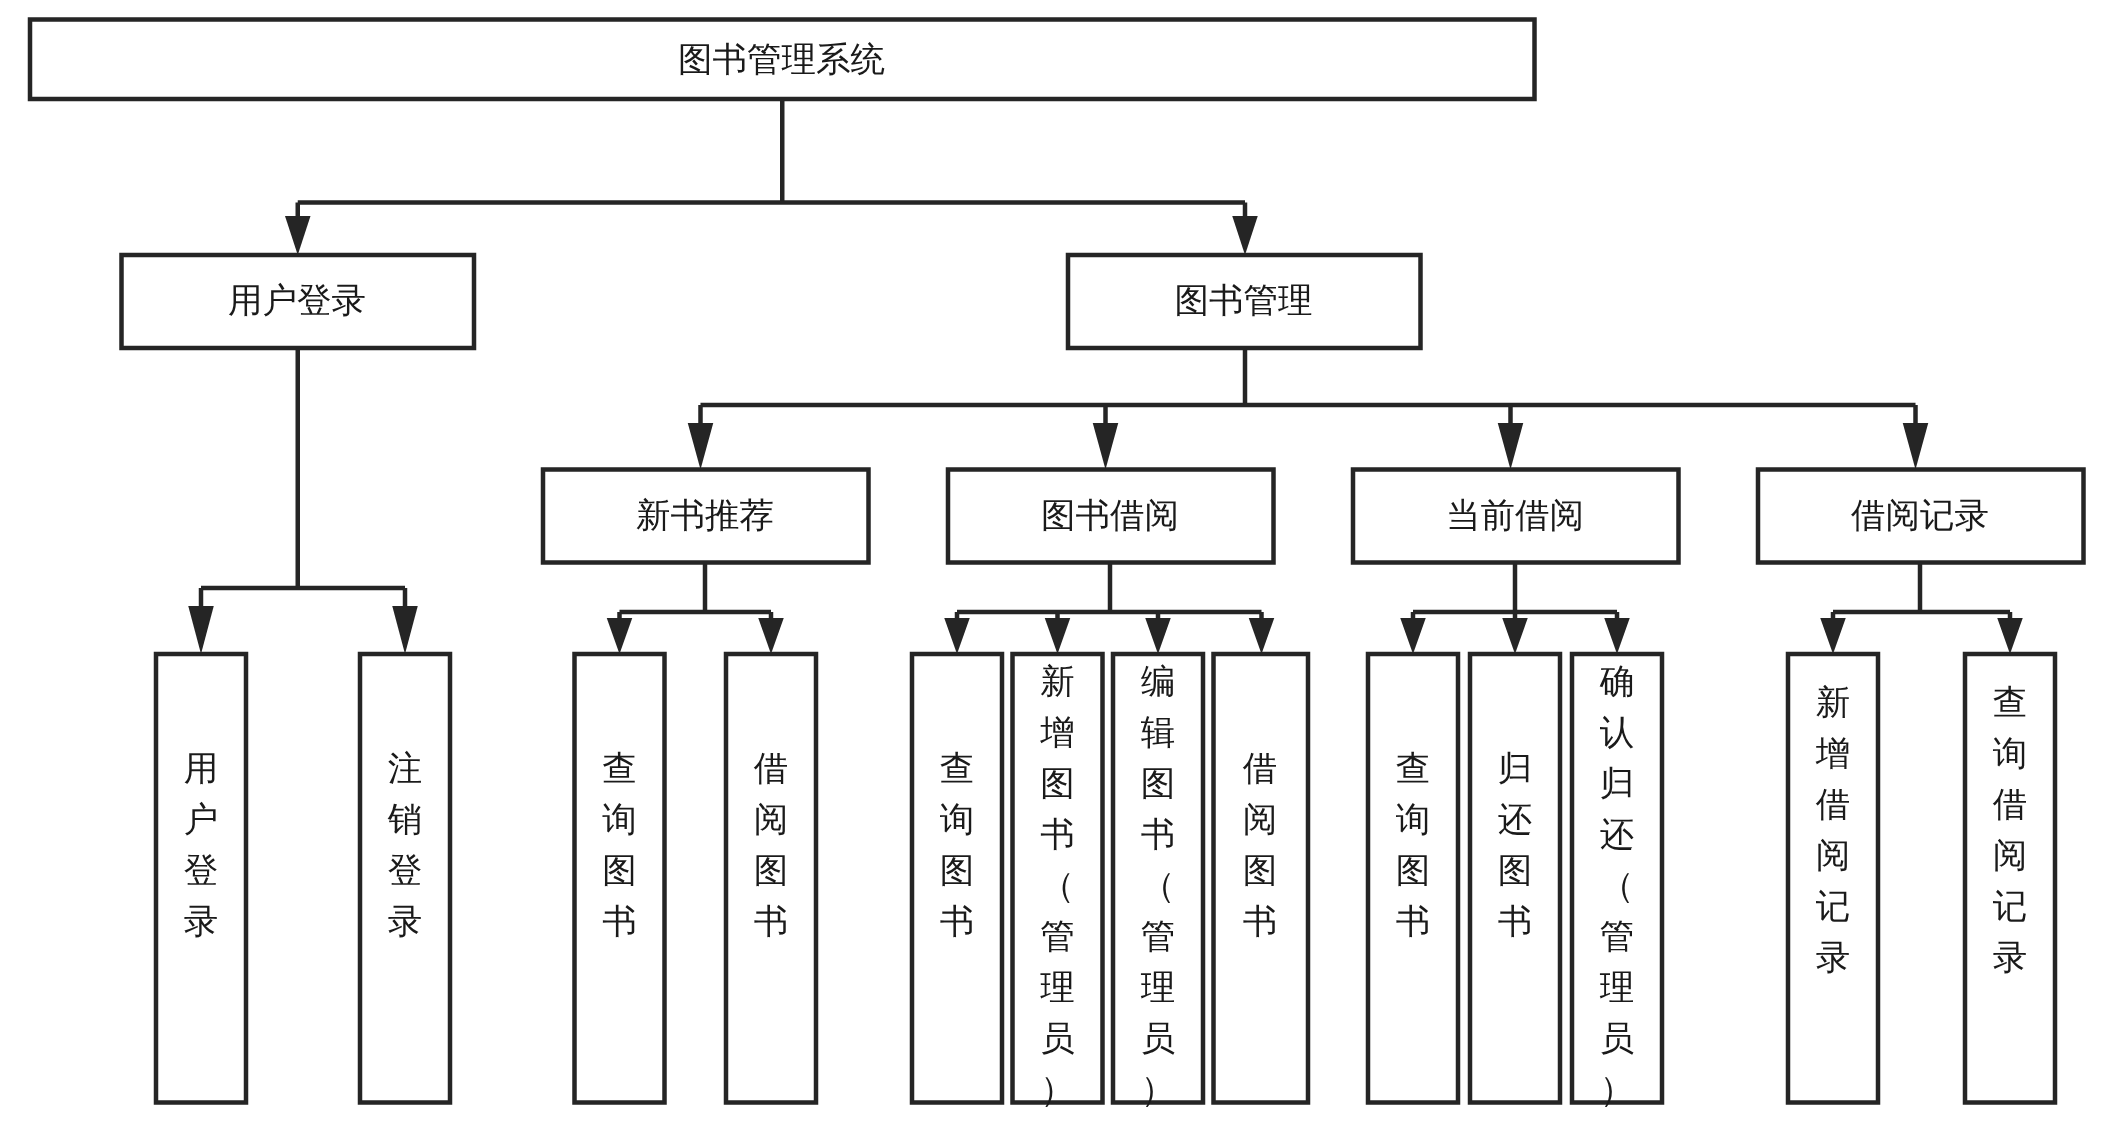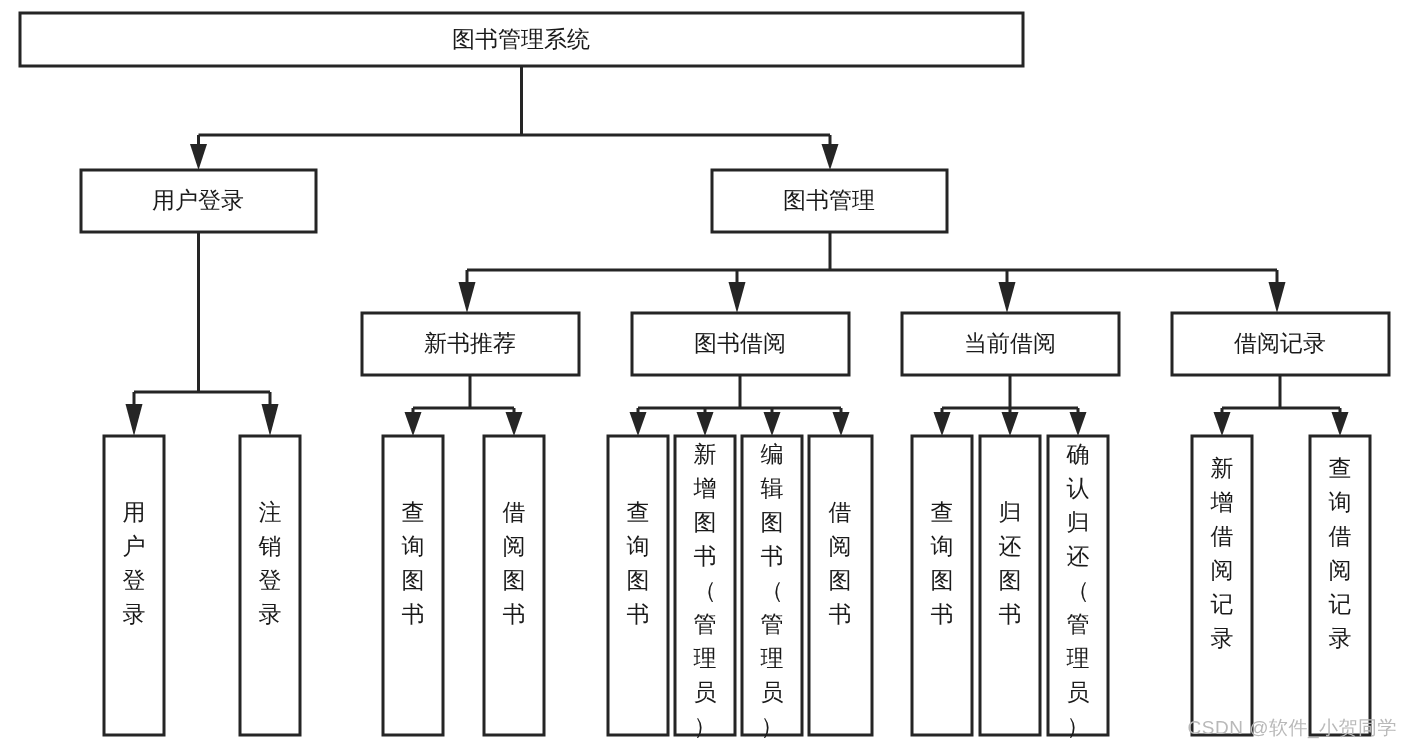--- a/index.html
+++ b/index.html
@@ -205,14 +205,13 @@
       <rect class="node-box" x="1192" y="436" width="60" height="299"></rect>
       <text class="node-label-vert" x="1222" y="476"><tspan x="1222" y="476">新</tspan><tspan x="1222" y="510">增</tspan><tspan x="1222" y="544">借</tspan><tspan x="1222" y="578">阅</tspan><tspan x="1222" y="612">记</tspan><tspan x="1222" y="646">录</tspan></text>
     </g>
     <g>
       <rect class="node-box" x="1310" y="436" width="60" height="299"></rect>
       <text class="node-label-vert" x="1340" y="476"><tspan x="1340" y="476">查</tspan><tspan x="1340" y="510">询</tspan><tspan x="1340" y="544">借</tspan><tspan x="1340" y="578">阅</tspan><tspan x="1340" y="612">记</tspan><tspan x="1340" y="646">录</tspan></text>
     </g>
 
   </svg>
 
-  <div class="watermark">CSDN @软件_小贺同学</div>
 </div>
 
 </body></html>

